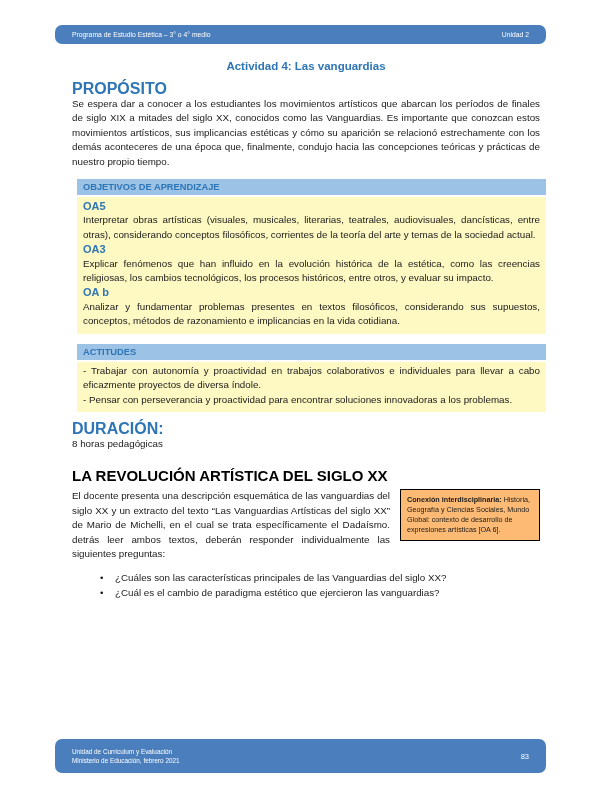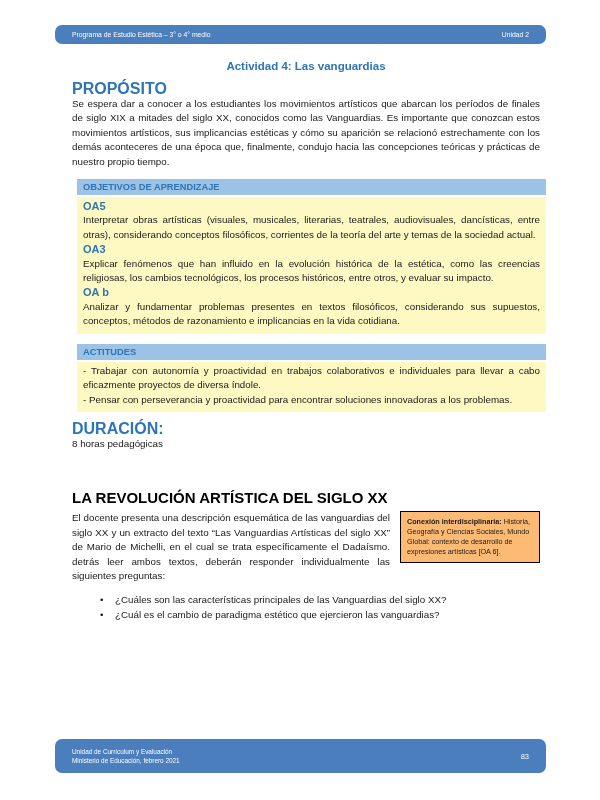--- a/index.html
+++ b/index.html
@@ -41,21 +41,21 @@
     margin: 10px 0 10px 5px; margin-right: -6px;
   }
   .bluebox-header {
     background: #9cc3e6; color: #2e75b6; font-weight: bold;
     font-size: 9.3px; padding: 2px 6px; line-height: 12px;
     border-bottom: 2px solid #ffffff;
   }
   .bluebox-body { padding: 2px 6px 5px 6px; }
   .oa-code { color: #2e75b6; font-weight: bold; font-size: 11px; line-height: 14.4px; }
 
-  .duracion-value { margin-bottom: 38px; }
+  .duracion-value { margin-bottom: 16px; }
 
   .h-black { font-weight: bold; font-size: 15px; margin: 0 0 5px 0; color: #000; }
 
   .row { display: flex; gap: 10px; align-items: flex-start; }
   .row .para { flex: 1; }
   .conexion {
     width: 140px; flex-shrink: 0; box-sizing: border-box;
     border: 1.5px solid #000000; background: #fdba74;
     padding: 5px 6px; font-size: 7.2px; line-height: 9.8px;
     text-align: left;

